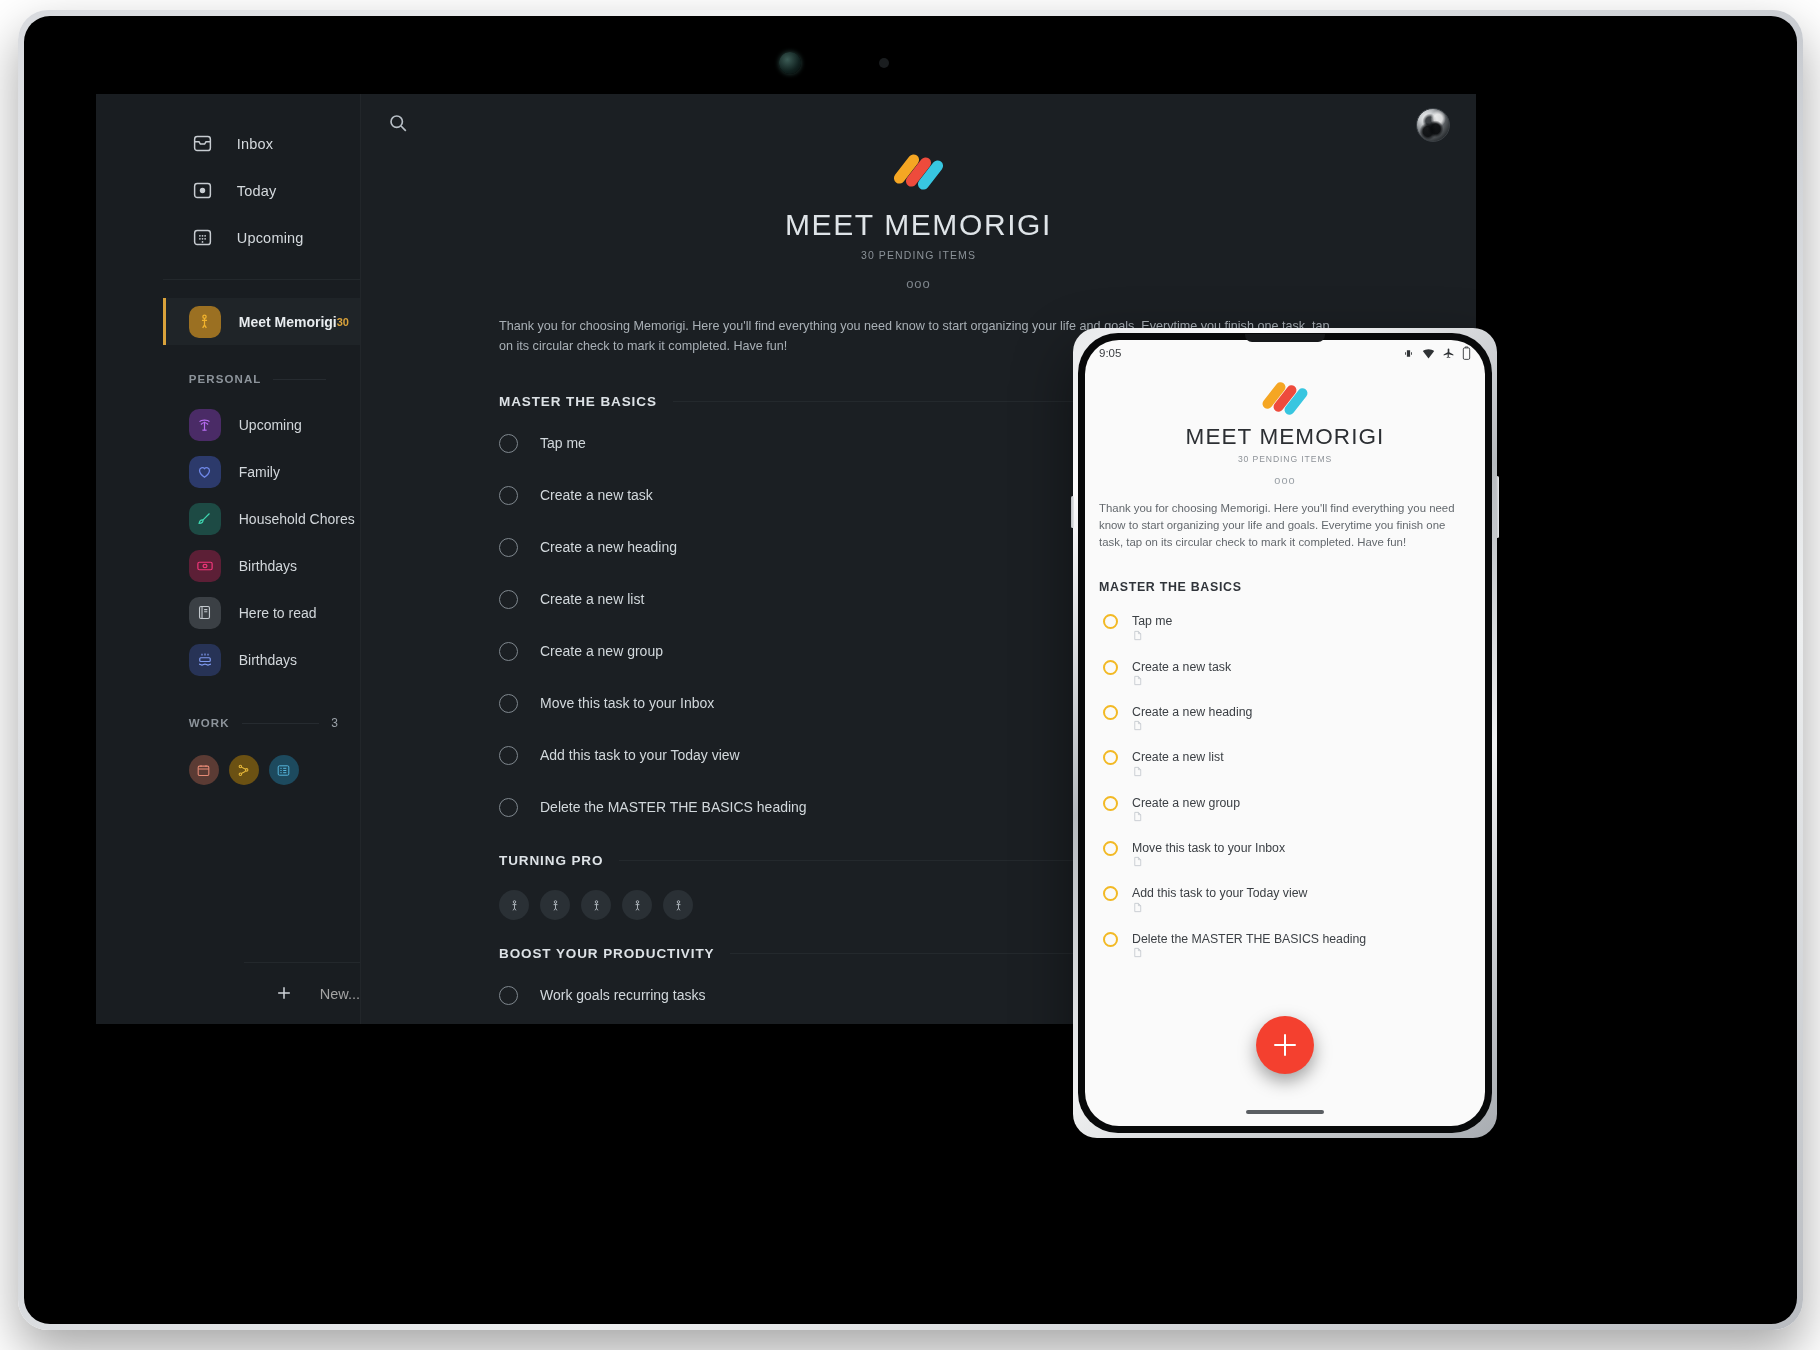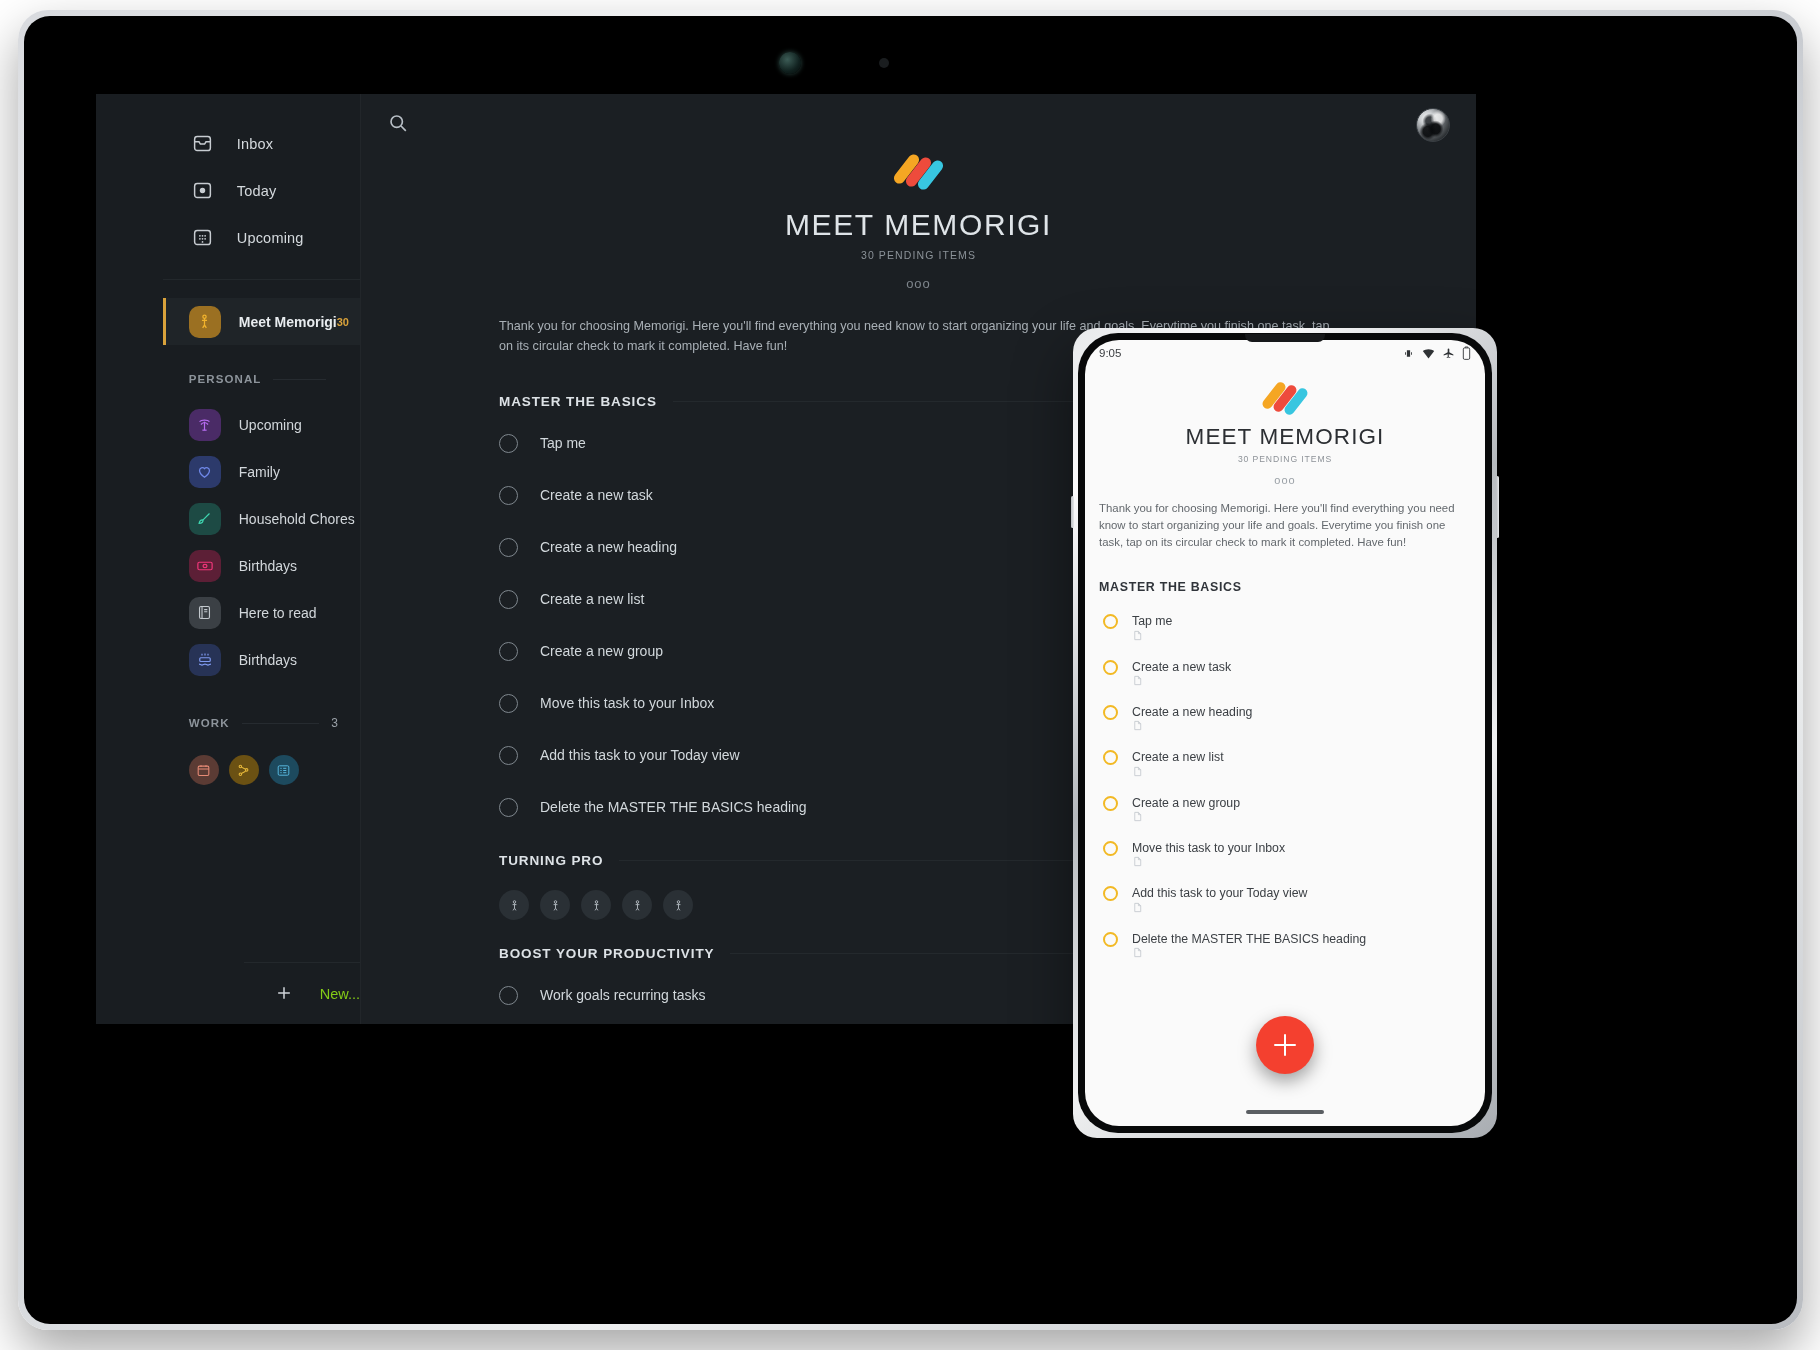--- a/index.html
+++ b/index.html
@@ -109,21 +109,21 @@
   }
 
   #sidebar-footer{
     height:62px; border-top:1px solid #23282c;
     display:flex; align-items:center; padding-left:30px;
     cursor:pointer;
   }
   #sidebar-footer .plus{
     width:22px; height:22px; margin-right:24px; position:relative; color:#cfd4d9;
   }
-  #new-label{ font-size:14.5px; color:#84cc16; }
+  #new-label{ font-size:14.5px; color:#a3a3a3; }
 
   
   #main{ flex:1; position:relative; overflow:hidden; }
   #main-topbar{
     height:62px; display:flex; align-items:center;
     padding:0 26px 0 26px;
   }
   #search-icon-btn{ width:26px; height:26px; color:#b8bfc6; cursor:pointer; }
   #avatar{
     margin-left:auto; width:34px; height:34px; border-radius:50%;

